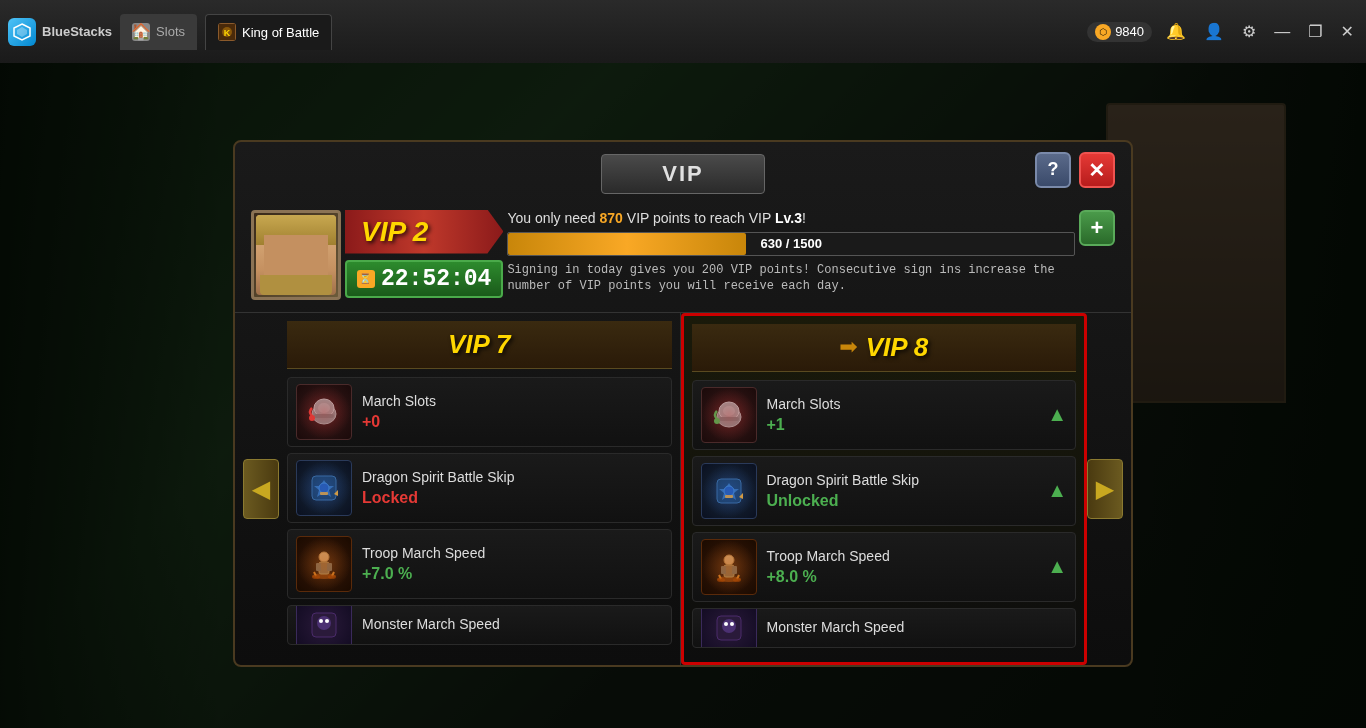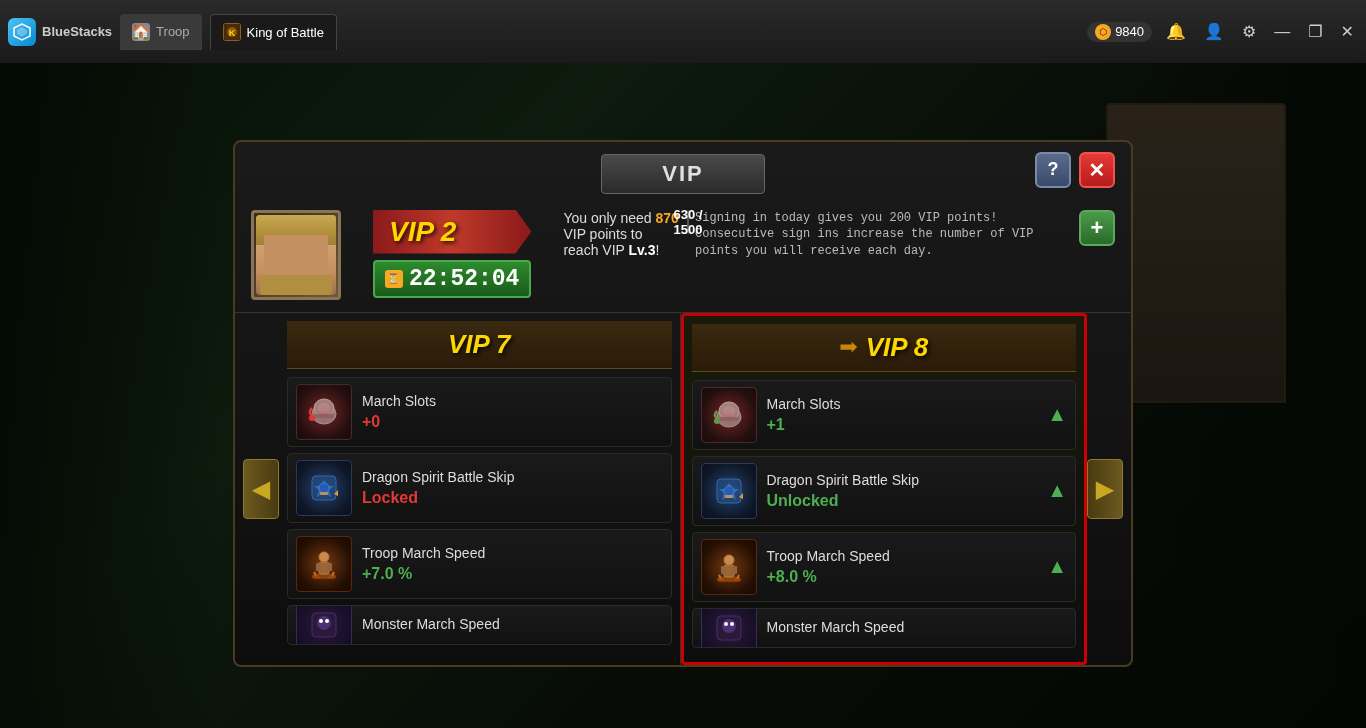--- a/index.html
+++ b/index.html
@@ -215,21 +215,21 @@
       font-size: 20px;
       font-weight: bold;
       cursor: pointer;
     }
 
     
     .vip-info {
       display: flex;
       align-items: flex-start;
       padding: 8px 16px 12px;
-      gap: 32px;
+      gap: 4px;
       border-bottom: 1px solid #333;
     }
     .avatar-frame {
       width: 90px;
       height: 90px;
       border: 3px solid #8b7355;
       border-radius: 4px;
       background: linear-gradient(135deg, #3a2a1a, #6b5a3a);
       flex-shrink: 0;
       overflow: hidden;
@@ -308,20 +308,21 @@
     .timer-text {
       color: #fff;
       font-size: 23px;
       font-weight: bold;
       font-family: 'Courier New', monospace;
     }
 
     .vip-progress-section {
       flex: 1;
       display: flex;
+      flex-direction: column;
       gap: 6px;
     }
     .vip-reach-text {
       color: #ddd;
       font-size: 14px;
     }
     .vip-reach-highlight {
       color: #f9a825;
       font-weight: bold;
     }
@@ -536,21 +537,21 @@
       <svg width="18" height="18" viewBox="0 0 18 18">
         <polygon points="9,1 17,5 17,13 9,17 1,13 1,5" fill="none" stroke="#fff" stroke-width="1.5"></polygon>
         <polygon points="9,4 14,7 14,11 9,14 4,11 4,7" fill="rgba(255,255,255,0.3)"></polygon>
       </svg>
     </div>
     <span class="bluestacks-label">BlueStacks</span>
   </div>
 
   <div class="tab tab-home">
     <div class="tab-icon">🏠</div>
-    <span class="tab-label">Troop</span>
+    <span class="tab-label">Slots</span>
   </div>
 
   <div class="tab tab-game">
     <div class="tab-icon" style="background:#8b5a2b; border-radius:3px; overflow:hidden;">
       <svg width="16" height="16" viewBox="0 0 16 16">
         <rect width="16" height="16" fill="#4a2a0a"></rect>
         <circle cx="8" cy="8" r="5" fill="#c8860a" opacity="0.5"></circle>
         <text x="8" y="12" text-anchor="middle" fill="#ffd700" font-size="9" font-weight="bold">K</text>
       </svg>
     </div>

